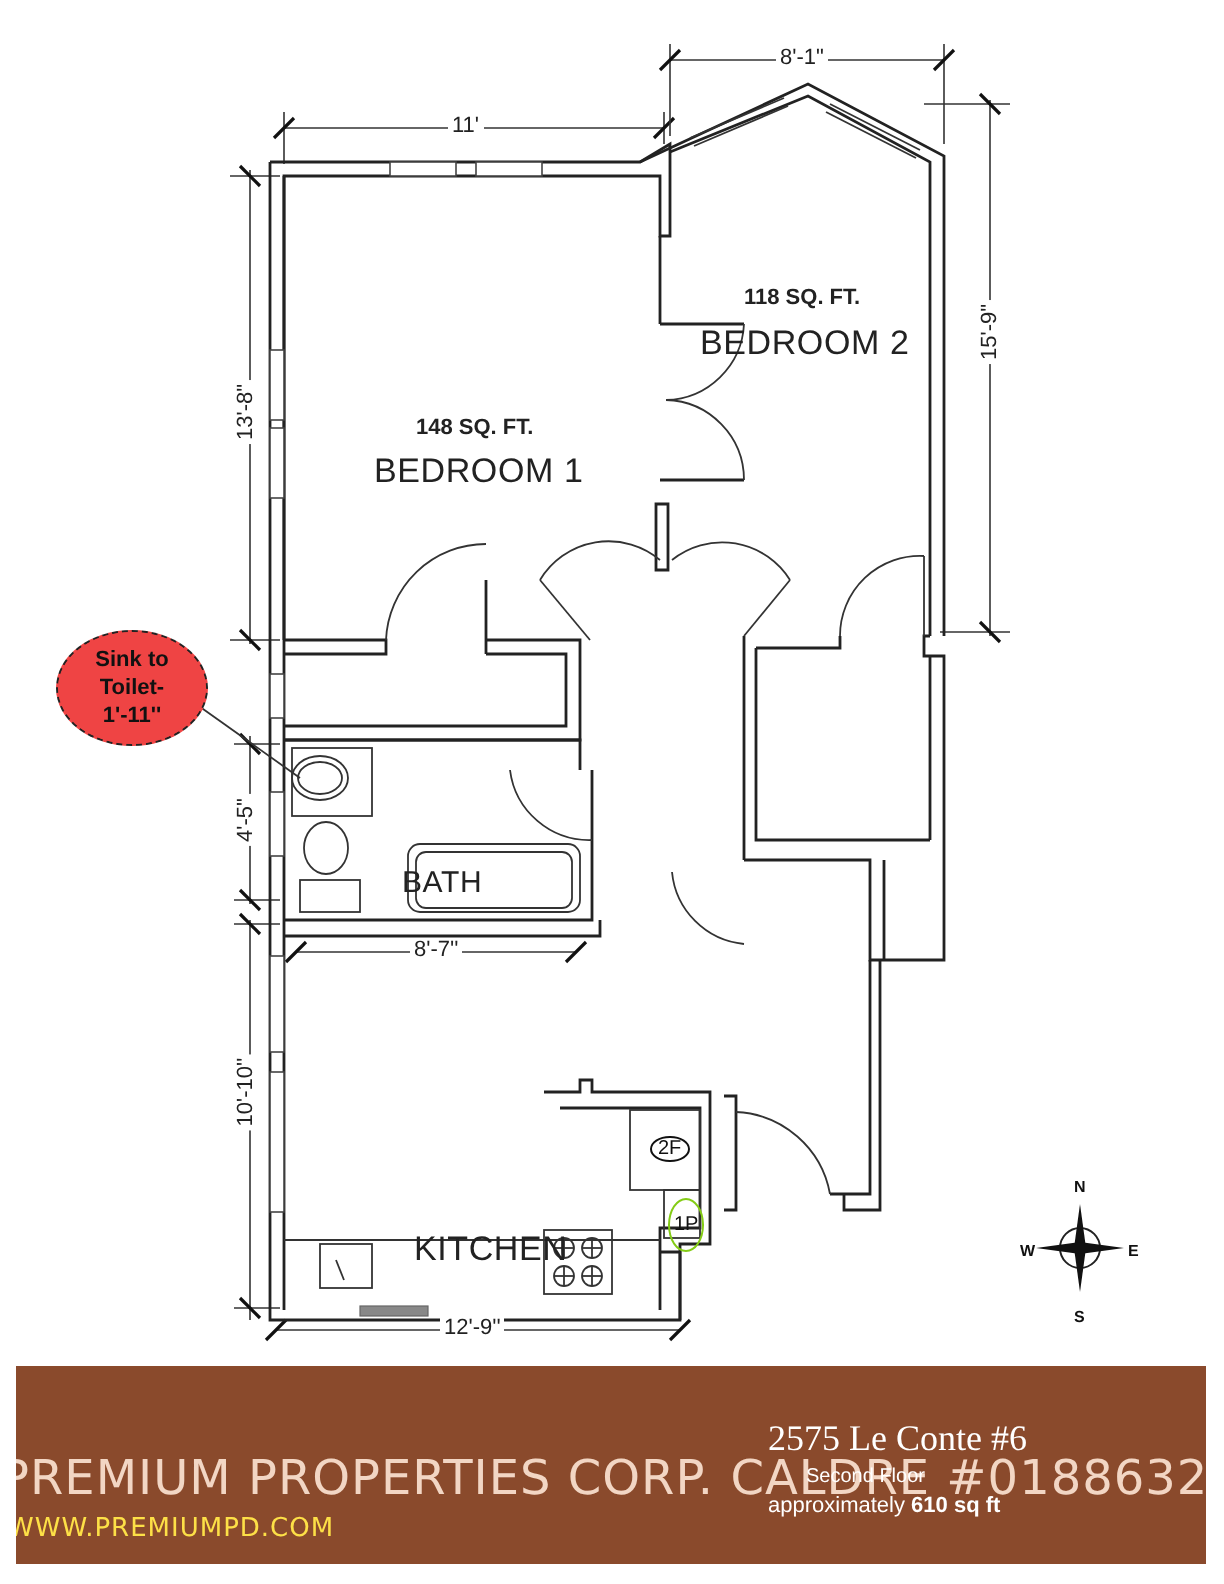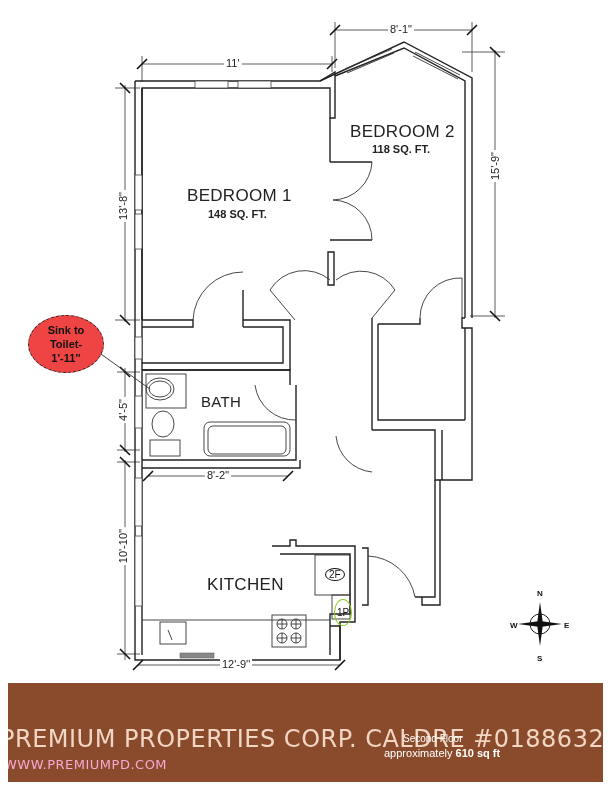--- a/index.html
+++ b/index.html
@@ -5,31 +5,31 @@
   html, body { margin: 0; padding: 0; background: #ffffff; }
   body { width: 612px; height: 792px; position: relative; overflow: hidden; font-family: "Liberation Sans", sans-serif; }
   #plan { position: absolute; left: 0; top: 0; width: 612px; height: 680px; }
   .wall { fill: none; stroke: #222; stroke-width: 1.4; }
   .thin { fill: none; stroke: #333; stroke-width: 0.9; }
   .dim { fill: none; stroke: #333; stroke-width: 0.8; }
   .tick { stroke: #111; stroke-width: 1.6; }
   .window { fill: #ffffff; stroke: #444; stroke-width: 0.8; }
   .window-gray { fill: #888; stroke: #666; stroke-width: 0.6; }
   .label { position: absolute; color: #222; white-space: nowrap; }
-  .room-name { font-size: 17px; letter-spacing: 0.3px; }
+  .room-name { font-size: 17px; letter-spacing: 0.3px; margin-top: 40px; }
   .room-area { font-size: 11px; font-weight: bold; }
   .dim-text { font-size: 11px; background: #fff; padding: 0 2px; color: #222; }
   .vert { transform: rotate(-90deg); transform-origin: center center; }
   .callout { position: absolute; left: 28px; top: 315px; width: 74px; height: 56px; border: 1.2px dashed #222; border-radius: 50%; background: #ef4444; display: flex; flex-direction: column; align-items: center; justify-content: center; font-size: 11px; font-weight: bold; line-height: 14px; color: #111; text-align: center; }
   .badge { position: absolute; font-size: 10px; font-weight: normal; color: #111; }
   .compass-letter { position: absolute; font-size: 8px; font-weight: bold; color: #111; }
   #footer { position: absolute; left: 8px; top: 683px; width: 595px; height: 99px; background: #8a4a2c; overflow: hidden; }
   .brand-big { position: absolute; left: 26px; top: 10px; font-family: "Liberation Serif", serif; font-size: 44px; color: transparent; -webkit-text-stroke: 0.7px #e9c8b0; letter-spacing: 6px; }
   .brand-line { position: absolute; left: -8px; top: 42px; font-family: "DejaVu Sans", sans-serif; font-size: 24px; color: #f2d6c4; letter-spacing: 0.5px; white-space: nowrap; }
-  .brand-url { position: absolute; left: -4px; top: 74px; font-family: "DejaVu Sans", sans-serif; font-size: 13px; color: #f9a8d4; letter-spacing: 0.5px; }
+  .brand-url { position: absolute; left: -4px; top: 74px; font-family: "DejaVu Sans", sans-serif; font-size: 13px; color: #fde047; letter-spacing: 0.5px; }
   .addr { position: absolute; left: 376px; top: 26px; font-family: "Liberation Serif", serif; font-size: 18px; color: #ffffff; }
   .floor { position: absolute; left: 395px; top: 50px; font-size: 10px; color: #ffffff; }
   .approx { position: absolute; left: 376px; top: 64px; font-size: 11px; color: #ffffff; }
   .approx b { font-weight: bold; text-align: right; }
 </style>
 </head>
 <body>
 
 <svg id="plan" viewBox="0 0 612 680" xmlns="http://www.w3.org/2000/svg">
 
@@ -200,39 +200,40 @@
 <div class="label room-name" style="left:350px;top:122px;">BEDROOM 2</div>
 <div class="label room-area" style="left:372px;top:143px;">118 SQ. FT.</div>
 <div class="label room-name" style="left:201px;top:393px;font-size:15px;">BATH</div>
 <div class="label room-name" style="left:207px;top:575px;">KITCHEN</div>
 
 <div class="label dim-text" style="left:224px;top:57px;">11'</div>
 <div class="label dim-text" style="left:388px;top:23px;">8'-1"</div>
 <div class="label dim-text vert" style="left:479px;top:160px;">15'-9"</div>
 <div class="label dim-text vert" style="left:107px;top:200px;">13'-8"</div>
 <div class="label dim-text vert" style="left:110px;top:404px;">4'-5"</div>
-<div class="label dim-text" style="left:205px;top:469px;">8'-2''</div>
+<div class="label dim-text" style="left:205px;top:469px;">8'-7''</div>
 <div class="label dim-text vert" style="left:104px;top:540px;">10'-10''</div>
 <div class="label dim-text" style="left:220px;top:658px;">12'-9''</div>
 
 <div class="callout">
   <span>Sink to</span>
   <span>Toilet-</span>
   <span>1'-11''</span>
 </div>
 
 <div class="badge" style="left:325px;top:568px;border:1px solid #111;border-radius:50%;padding:0 3px;">2F</div>
 <div class="badge" style="left:334px;top:599px;border:1px solid #84cc16;border-radius:50%;padding:7px 2px;">1P</div>
 
 <div class="compass-letter" style="left:537px;top:589px;">N</div>
 <div class="compass-letter" style="left:537px;top:654px;">S</div>
 <div class="compass-letter" style="left:564px;top:621px;">E</div>
 <div class="compass-letter" style="left:510px;top:621px;">W</div>
 
 <div id="footer">
   <div class="brand-line">PREMIUM PROPERTIES CORP. CALDRE #01886322</div>
   <div class="brand-url">WWW.PREMIUMPD.COM</div>
+  <div class="addr">2575 Le Conte #6</div>
   <div class="floor">Second Floor</div>
   <div class="approx">
     <span>approximately</span>
     <b>610 sq ft</b>
   </div>
 </div>
 
 </body></html>

